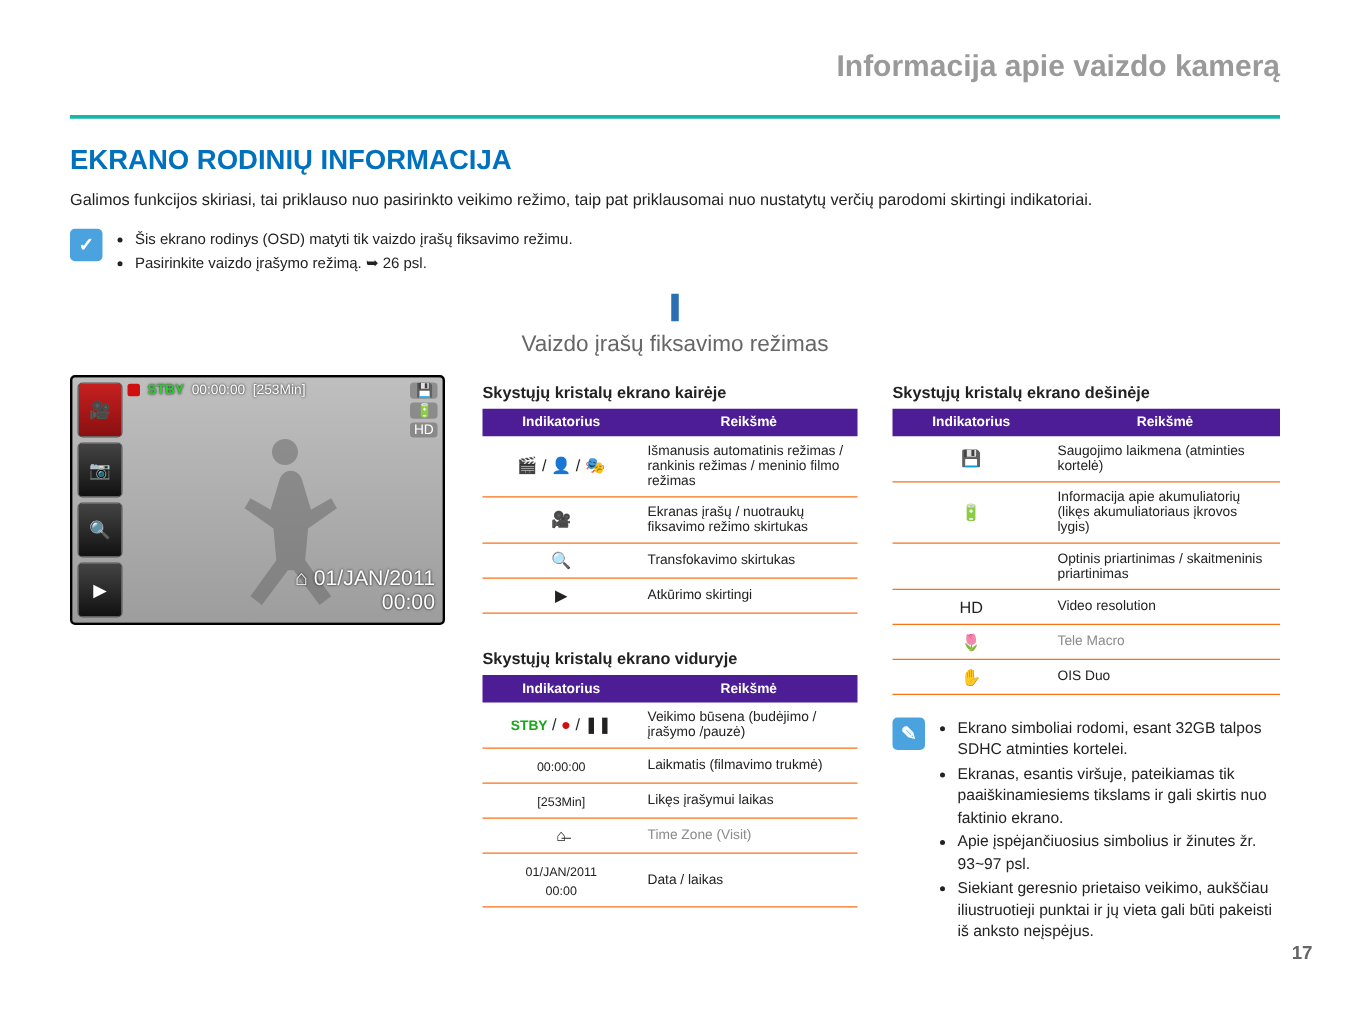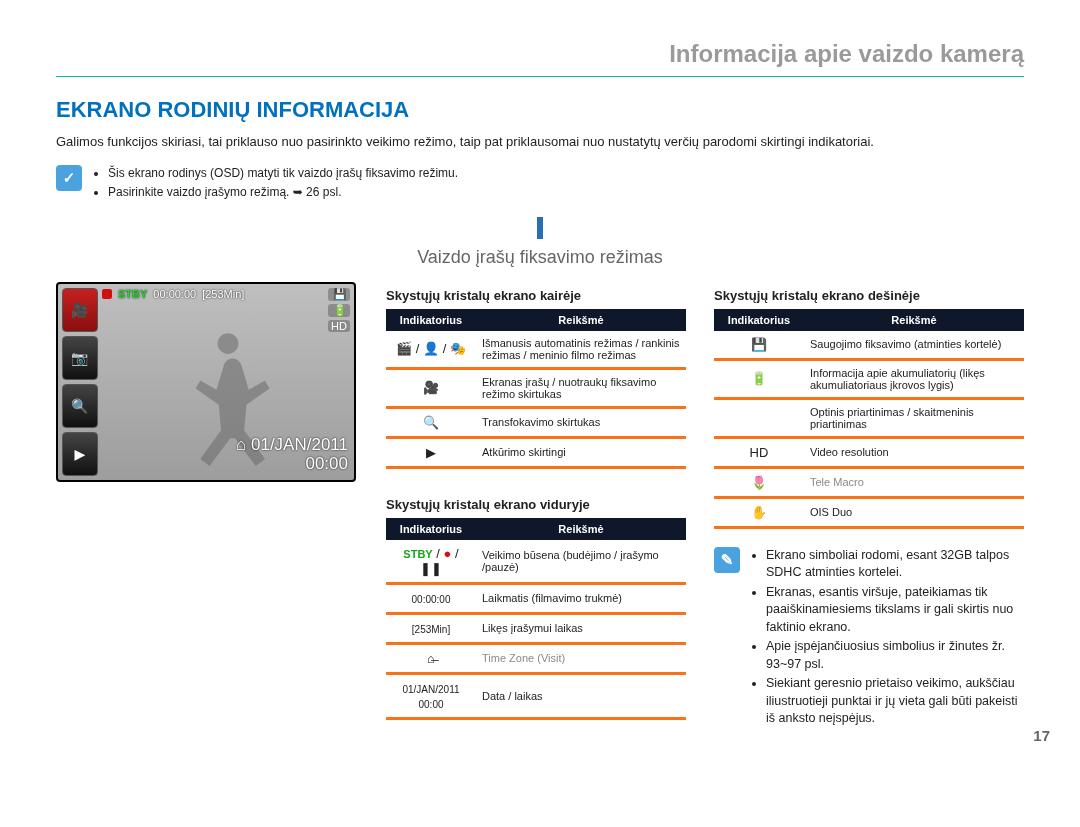--- a/index.html
+++ b/index.html
@@ -14,22 +14,22 @@
     padding: 40px 56px 30px 56px;
     position: relative;
     box-sizing: border-box;
     width: 1080px;
   }
   .chapter-title {
     text-align: right;
     font-size: 24px;
     font-weight: bold;
     color: #9a9a9a;
-    border-bottom: 1px solid #14b8a6;
-    padding-bottom: 8px;
+    border-bottom: 3px solid #14b8a6;
+    padding-bottom: 24px;
     margin-bottom: 20px;
   }
   .heading-blue {
     color: #0071bc;
     font-size: 22px;
     font-weight: bold;
     margin-bottom: 10px;
   }
   .intro {
     font-size: 13px;
@@ -145,29 +145,29 @@
     font-weight: bold;
     margin: 6px 0 6px 0;
   }
   table.ind {
     width: 100%;
     border-collapse: collapse;
     table-layout: fixed;
     font-size: 11px;
   }
   table.ind th {
-    background: #0f172a;
+    background: #4c1d95;
     color: #fff;
-    padding: 5px 0;
+    padding: 5px 18px;
     text-align: center;
     font-weight: bold;
   }
   table.ind th:first-child { width: 90px; }
   table.ind td {
-    border-bottom: 3px solid #f97316;
+    border-bottom: 1px solid #f97316;
     padding: 6px 6px;
     vertical-align: middle;
   }
   table.ind td.ic { text-align: center; font-size: 13px; }
   .muted { color:#8a8a8a; }
   .page-num {
     position: absolute;
     right: 30px;
     bottom: 30px;
     font-size: 15px;
@@ -295,21 +295,21 @@
     <div class="col-right">
       <div class="sec-title">Skystųjų kristalų ekrano dešinėje</div>
       <table class="ind">
         <tbody>
             <tr>
           <th>Indikatorius</th>
           <th>Reikšmė</th>
         </tr>
         <tr>
               <td class="ic">💾</td>
-              <td>Saugojimo fiksavimo (atminties kortelė)</td>
+              <td>Saugojimo laikmena (atminties kortelė)</td>
             </tr>
         <tr>
               <td class="ic">🔋</td>
               <td>Informacija apie akumuliatorių (likęs akumuliatoriaus įkrovos lygis)</td>
             </tr>
         <tr>
               <td class="ic"></td>
               <td>Optinis priartinimas / skaitmeninis priartinimas</td>
             </tr>
         <tr>

